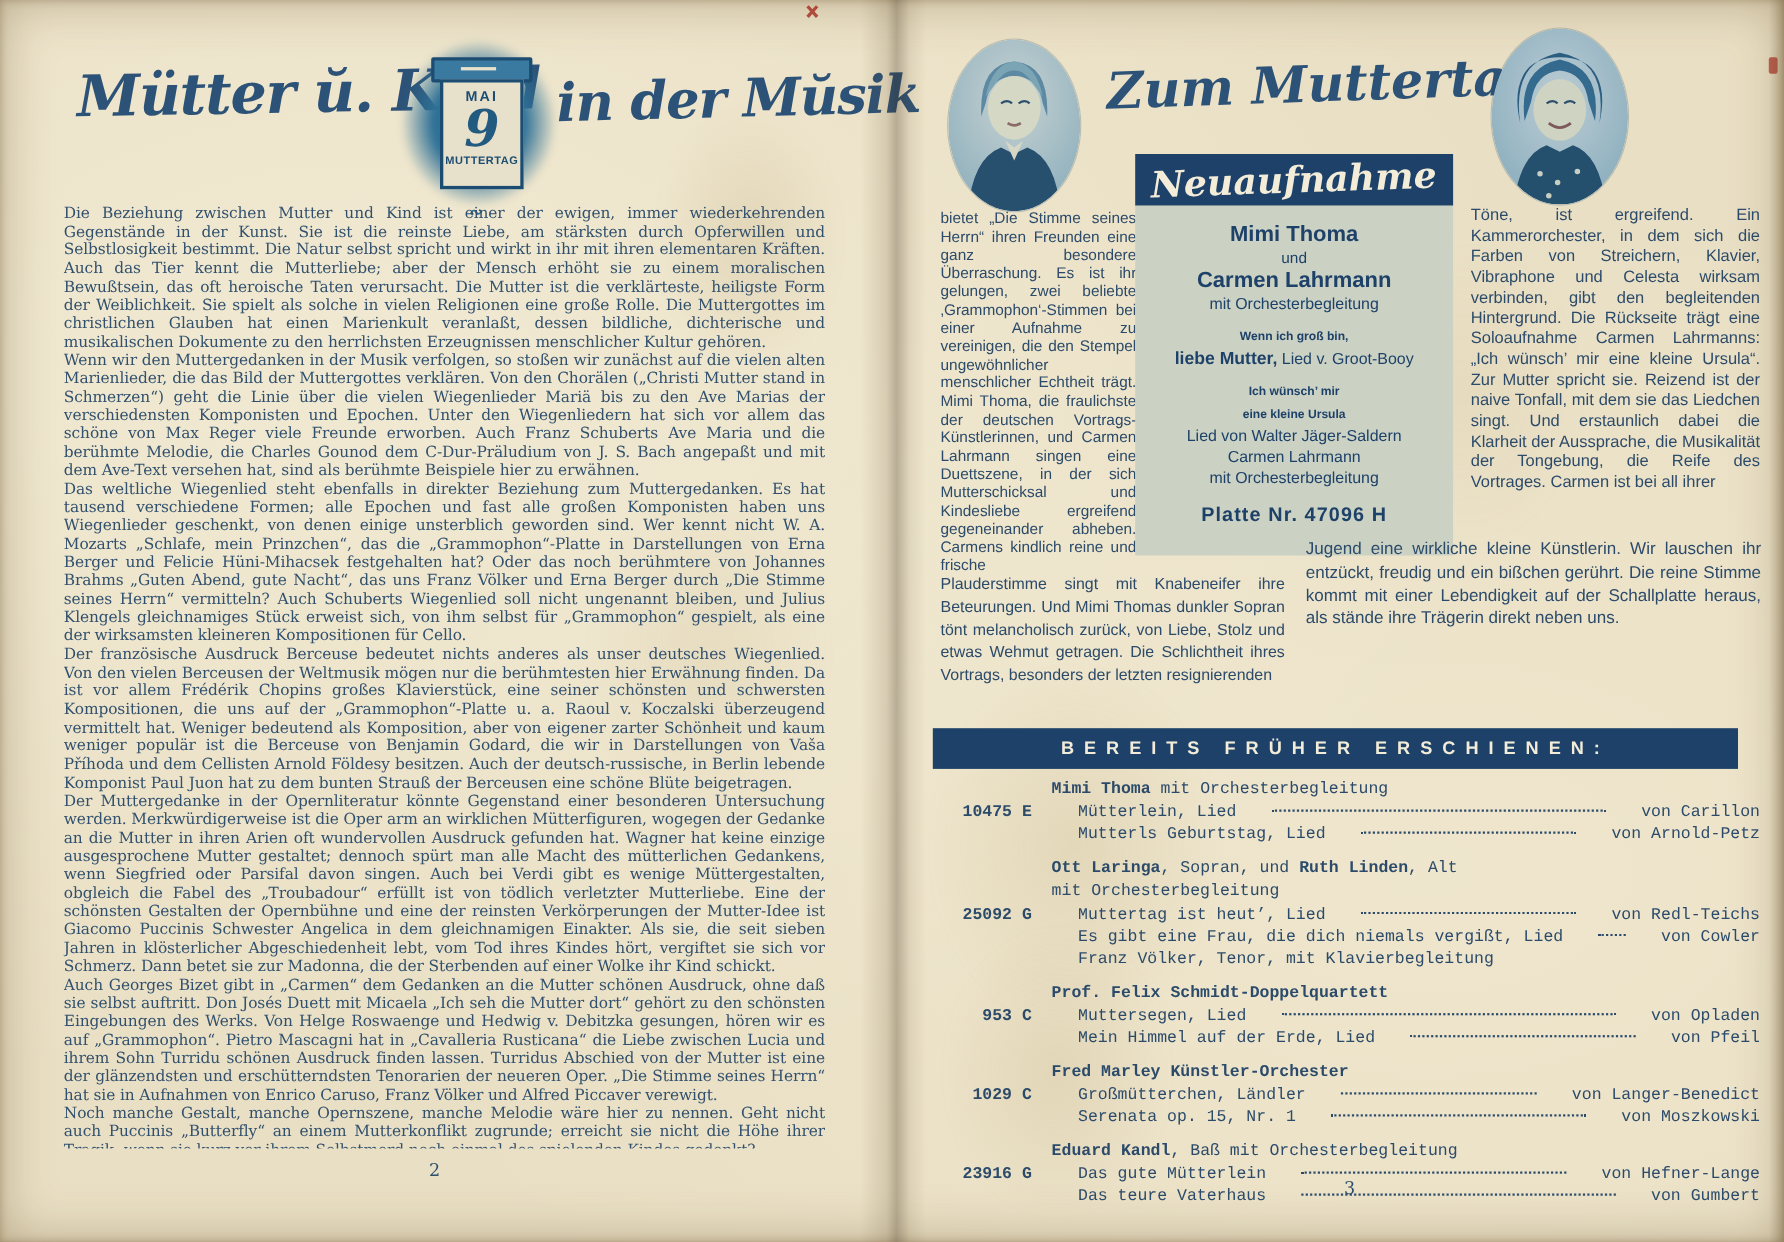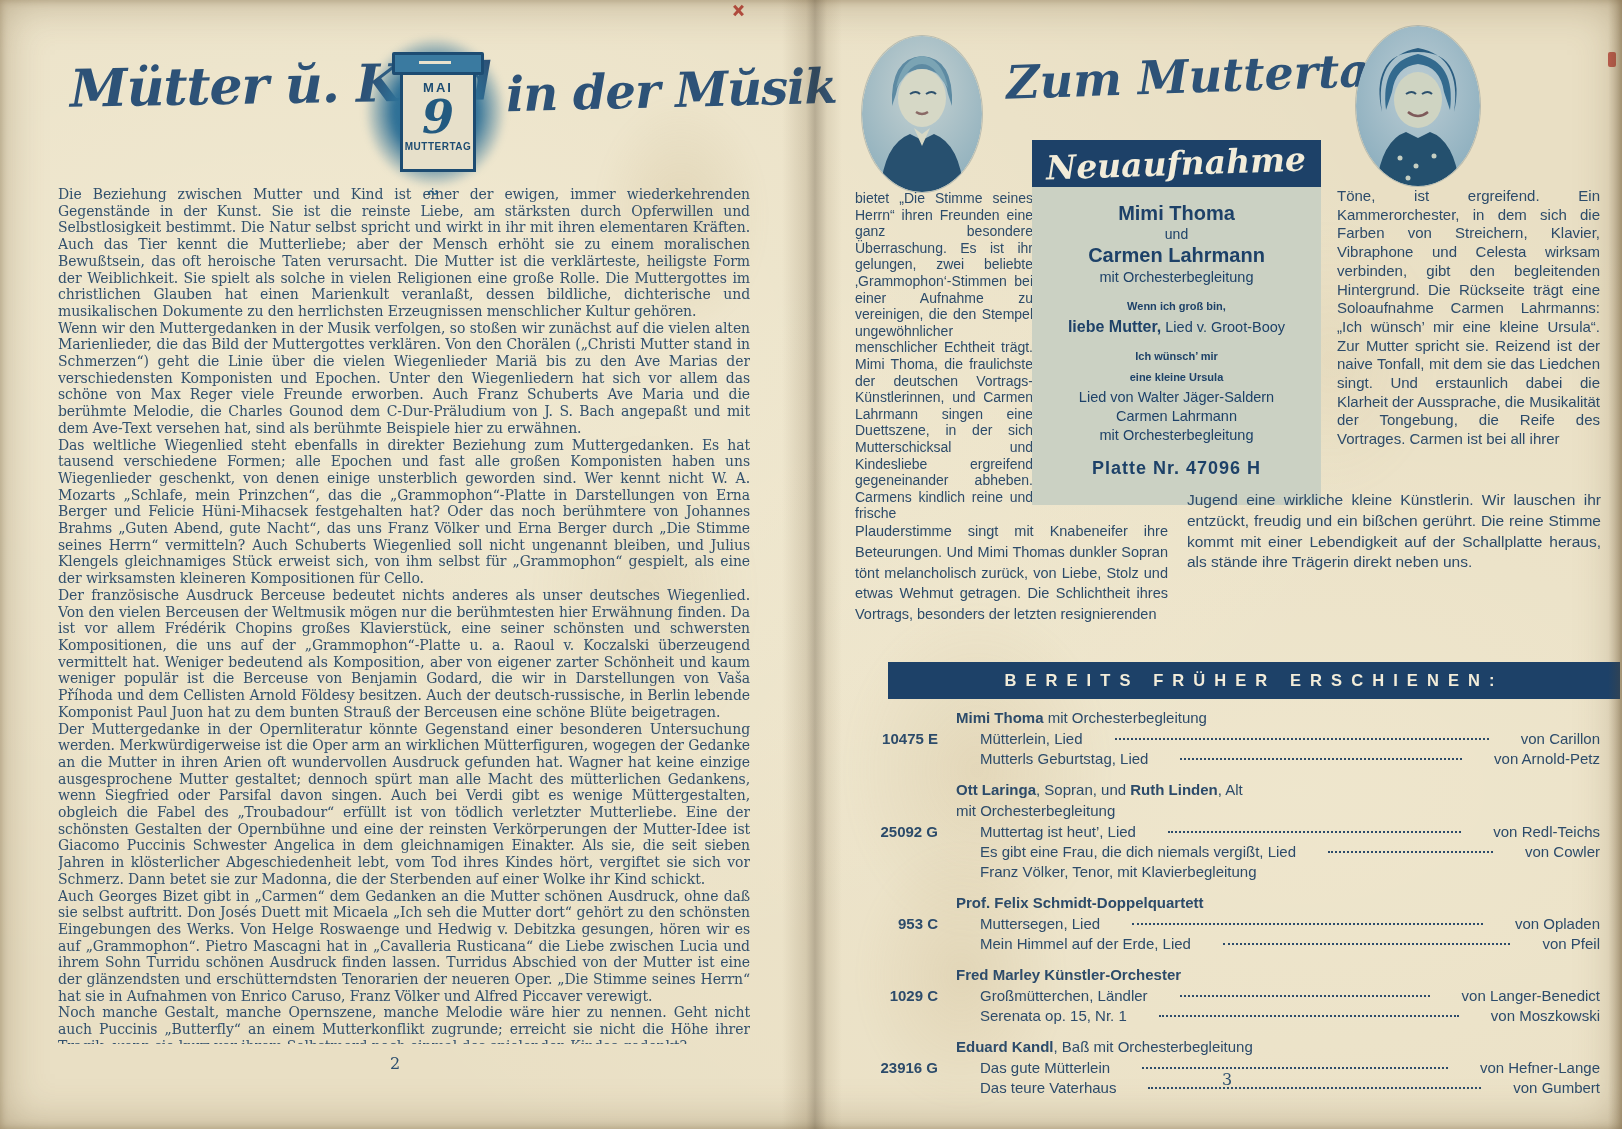--- a/index.html
+++ b/index.html
@@ -70,23 +70,23 @@
   .nbox-body{background:#cbd1c3;height:318px;text-align:center;color:#1d4168;font-family:"Liberation Sans",sans-serif;padding-top:14px;box-sizing:border-box;}
   .nb-artist{font-size:20px;font-weight:bold;line-height:24px;}
   .nb-und{font-size:14px;line-height:18px;}
   .nb-accomp{font-size:14.5px;line-height:20px;}
   .nb-song{font-size:11px;font-weight:bold;line-height:21px;margin-top:9px;}
   .nb-song2{font-size:14.5px;line-height:20px;}
   .nb-song2 b{font-size:16px;}
   .nb-credit{font-size:14.5px;line-height:19px;}
   .nb-record{font-size:18px;font-weight:bold;letter-spacing:1px;margin-top:13px;text-align:center;}
   .banner2{position:absolute;left:848px;top:662px;width:732px;height:37px;background:#1d4168;
-    display:flex;align-items:center;justify-content:center;margin-left:40px;}
+    display:flex;align-items:center;justify-content:center;}
   .banner2 span{color:#f2ecd9;font:bold 16.5px "Liberation Sans",sans-serif;letter-spacing:.55em;white-space:nowrap;}
-  .catalog{position:absolute;left:858px;top:708px;width:742px;font-family:Liberation Sans, sans-serif;
+  .catalog{position:absolute;left:858px;top:708px;width:742px;font-family:Liberation Mono, monospace;
     font-size:15px;line-height:20px;color:#2c4b6a;}
   .cat-group{margin-bottom:11px;}
   .cat-artist{margin-left:98px;margin-bottom:1px;}
   .cat-artist .b{font-weight:bold;}
   .cat-row{display:flex;align-items:baseline;gap:24px;}
   .cat-num{width:80px;text-align:right;font-weight:bold;flex-shrink:0;}
   .cat-title{margin-left:18px;white-space:nowrap;}
   .leader{flex:1;border-bottom:2px dotted #2c4b6a;margin:0 8px;transform:translateY(-4px);min-width:20px;}
   .cat-comp{white-space:nowrap;}
 </style>

